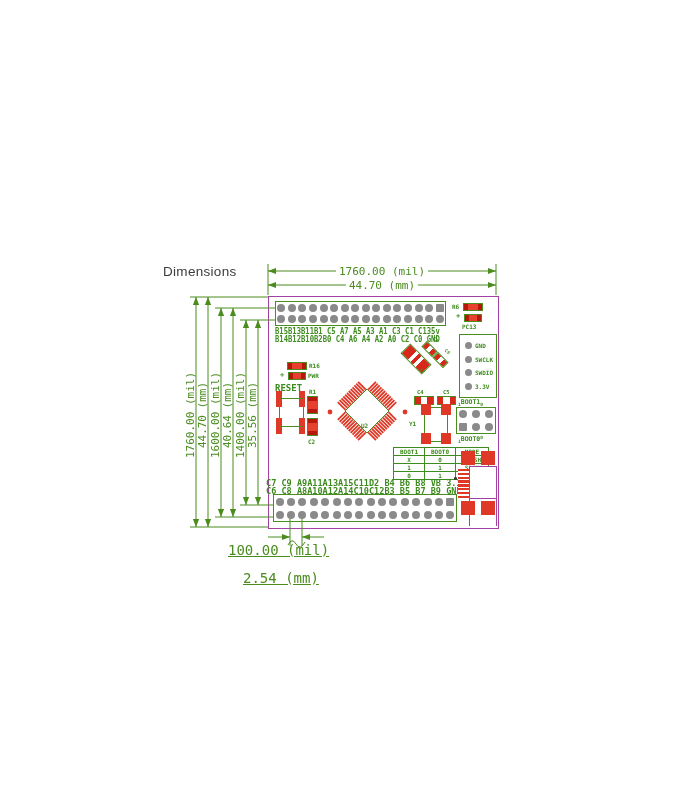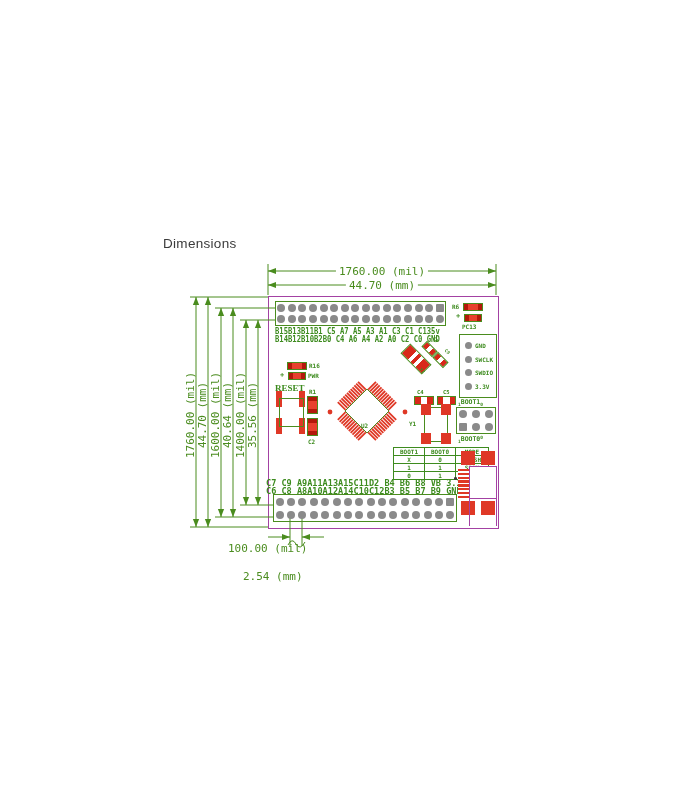--- a/index.html
+++ b/index.html
@@ -1,25 +1,25 @@
 <!DOCTYPE html>
 <html><head>
 <meta charset="utf-8">
 <style>
   html,body{margin:0;padding:0;background:#fff;}
   .page{position:relative;width:700px;height:800px;background:#fff;overflow:hidden;
         font-family:"DejaVu Sans Mono",monospace;}
   .abs{position:absolute;}
-  .title{font-family:"Liberation Sans",sans-serif;font-size:13.5px;color:#3b3b3b;letter-spacing:.3px;}
+  .title{font-family:"Liberation Sans",sans-serif;font-size:13.5px;color:#3b3b3b;letter-spacing:.3px;margin-top:28px;}
   
   .dimh{font-size:11px;color:#4a8c1e;background:#fff;padding:0 3px;transform:translateX(-50%);
         white-space:nowrap;z-index:4;}
   .vlabel{font-size:11px;color:#4a8c1e;white-space:nowrap;z-index:2;
           transform:translate(-50%,-50%) rotate(-90deg);}
-  .pitchlbl{font-size:11px;color:#4a8c1e;white-space:nowrap;z-index:4;}
+  .pitchlbl{font-size:14px;color:#4a8c1e;white-space:nowrap;z-index:4;text-decoration:underline;}
   
   .board{left:268px;top:296px;width:229px;height:231px;border:1px solid #a341a3;background:#fff;z-index:0;}
   svg.lines{left:0;top:0;z-index:1;pointer-events:none;}
   .gbox{border:1px solid #4a8c1e;z-index:2;box-sizing:border-box;}
   .pingrid{display:grid;place-items:center;z-index:2;}
   .pin{width:8px;height:8px;border-radius:50%;background:#8a8a8a;}
   .pin.sq{border-radius:1px;}
   .plabel{font-size:9px;font-weight:bold;color:#3d8b1e;white-space:pre;line-height:8px;
           transform:scaleX(0.8);transform-origin:0 50%;z-index:2;}
   .plabel.wide{transform:scaleX(0.95);}
@@ -133,21 +133,21 @@
       <span class="pin"></span>
       <span class="pin"></span>
     </div>
   <div class="abs bootlbl" style="left:458px;top:436px;"><span class="mk lo">1</span><span>BOOT0</span><span class="mk hi">0</span></div>
 
   <div class="abs comp res-h" style="left:287px;top:362px;width:20px;height:8px;"></div>
   <div class="abs ref" style="left:309px;top:363px;">R16</div>
   <div class="abs plus" style="left:280px;top:372px;">+</div>
   <div class="abs comp res-h" style="left:288px;top:372px;width:18px;height:8px;"></div>
   <div class="abs ref" style="left:308px;top:373px;">PWR</div>
-  <div class="abs plabel" style="left:275px;top:384px;transform:none;font-size:9px;font-family:Liberation Serif, serif;">RESET</div>
+  <div class="abs plabel" style="left:275px;top:384px;transform:none;font-size:9px;">RESET</div>
   <div class="abs pad" style="left:276px;top:391px;width:6px;height:16px;"></div>
   <div class="abs pad" style="left:299px;top:391px;width:6px;height:16px;"></div>
   <div class="abs pad" style="left:276px;top:418px;width:6px;height:16px;"></div>
   <div class="abs pad" style="left:299px;top:418px;width:6px;height:16px;"></div>
   <div class="abs gbox" style="left:279px;top:398px;width:25px;height:29px;background:transparent;"></div>
   <div class="abs ref" style="left:309px;top:389px;">R1</div>
   <div class="abs comp res-v" style="left:307px;top:396px;width:11px;height:18px;"></div>
   <div class="abs comp res-v" style="left:307px;top:418px;width:11px;height:18px;"></div>
   <div class="abs ref" style="left:308px;top:439px;">C2</div>
 

